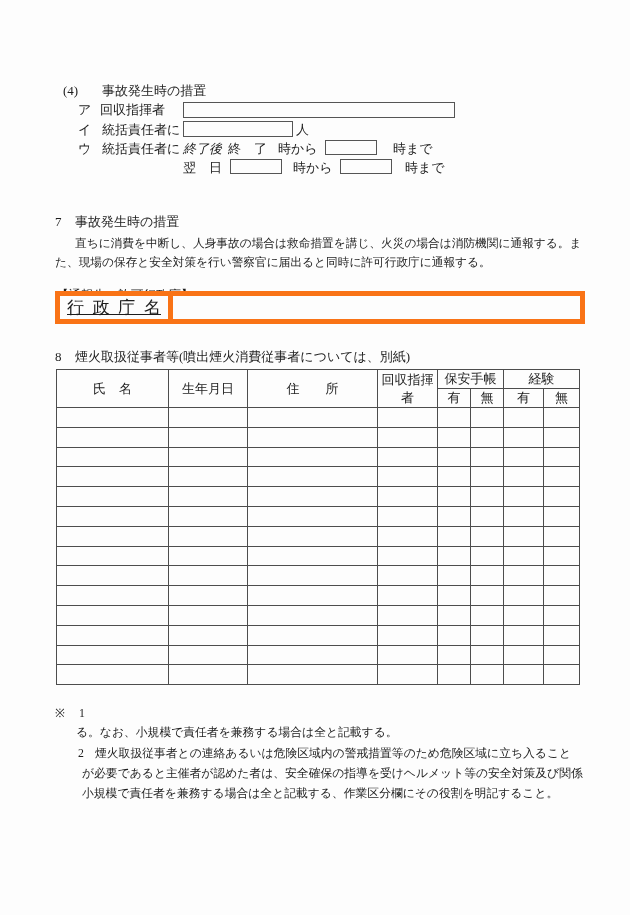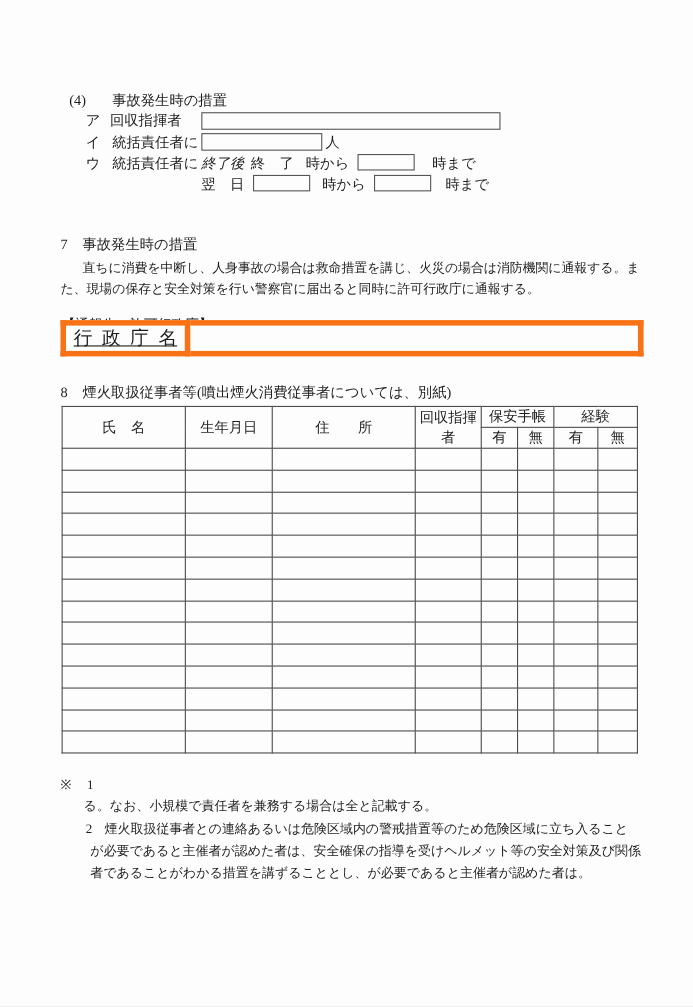--- a/index.html
+++ b/index.html
@@ -251,15 +251,15 @@
         </tr>
       </tbody>
   </table>
 
   <span class="t fs118" style="left:55px;top:706px;">※</span>
   <span class="t fs118" style="left:79px;top:706px;">1</span>
   <span class="t fs118" style="left:76px;top:725px;">る。なお、小規模で責任者を兼務する場合は全と記載する。</span>
   <span class="t fs118" style="left:78px;top:746px;">2</span>
   <span class="t fs118" style="left:95px;top:746px;font-family:Liberation Serif, serif;">煙火取扱従事者との連絡あるいは危険区域内の警戒措置等のため危険区域に立ち入ること</span>
   <span class="t fs118" style="left:82px;top:766px;">が必要であると主催者が認めた者は、安全確保の指導を受けヘルメット等の安全対策及び関係</span>
-  <span class="t fs118" style="left:82px;top:786px;">者であることがわかる措置を講ずることとし、が必要であると主催者が認めた者は。</span>
+  <span class="t fs118" style="left:82px;top:786px;">小規模で責任者を兼務する場合は全と記載する、作業区分欄にその役割を明記すること。</span>
 
 </div>
 
 </body></html>

